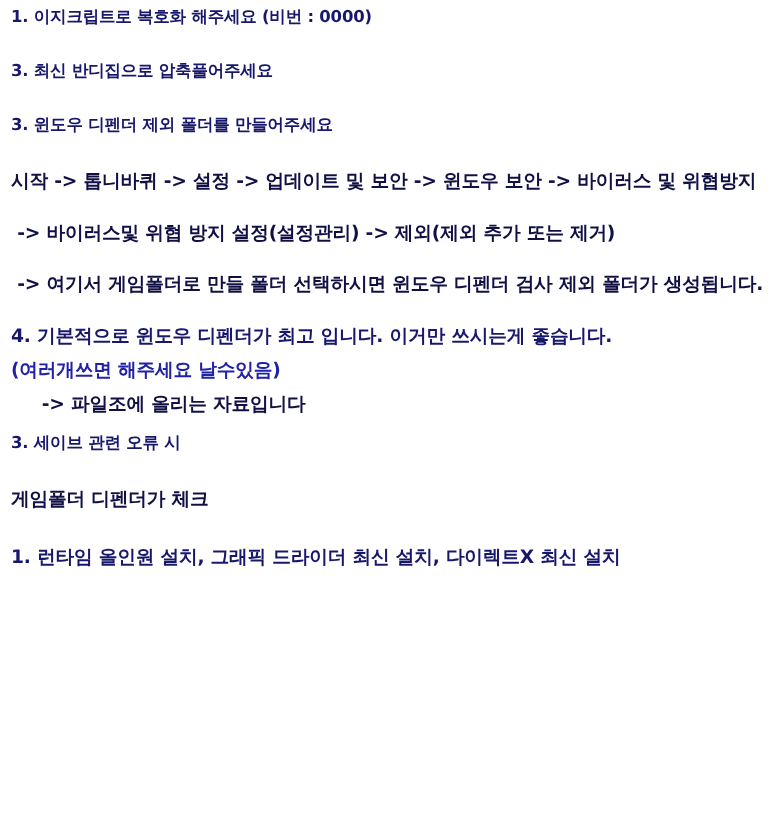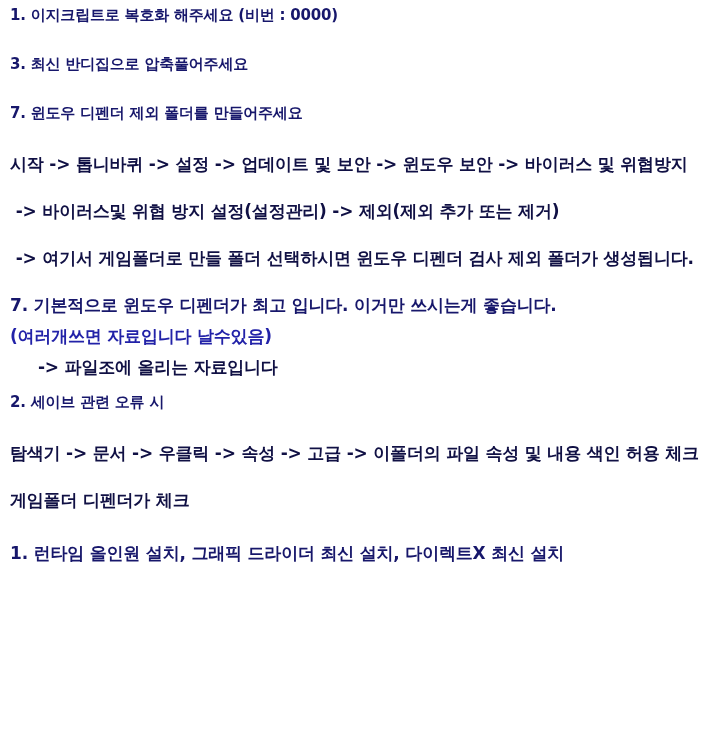--- a/index.html
+++ b/index.html
@@ -42,25 +42,24 @@
   .m-xs { margin: 0 0 8px 0; }
   .indent-2 { padding-left: 28px; }
 </style>
 </head>
 <body>
 
 <div class="page">
   <div id="lines-container">
       <div class="line c-navy s-15 m-lg">1. 이지크립트로 복호화 해주세요 (비번 : 0000)</div>
       <div class="line c-navy s-15 m-lg">3. 최신 반디집으로 압축풀어주세요</div>
-      <div class="line c-navy s-15 m-lg">7. 윈도우 디펜더 제외 폴더를 만들어주세요</div>
+      <div class="line c-navy s-15 m-lg">3. 윈도우 디펜더 제외 폴더를 만들어주세요</div>
       <div class="line c-dark s-14 m-md">시작 -&gt; 톱니바퀴 -&gt; 설정 -&gt; 업데이트 및 보안 -&gt; 윈도우 보안 -&gt; 바이러스 및 위협방지</div>
       <div class="line c-dark s-14 m-md"> -&gt; 바이러스및 위협 방지 설정(설정관리) -&gt; 제외(제외 추가 또는 제거)</div>
       <div class="line c-dark s-14 m-md"> -&gt; 여기서 게임폴더로 만들 폴더 선택하시면 윈도우 디펜더 검사 제외 폴더가 생성됩니다.</div>
-      <div class="line c-navy s-14 m-xs">7. 기본적으로 윈도우 디펜더가 최고 입니다. 이거만 쓰시는게 좋습니다.</div>
-      <div class="line c-blue s-14 m-xs">(여러개쓰면 자료입니다 날수있음)</div>
+      <div class="line c-navy s-14 m-xs">4. 기본적으로 윈도우 디펜더가 최고 입니다. 이거만 쓰시는게 좋습니다.</div>
+      <div class="line c-blue s-14 m-xs">(여러개쓰면 해주세요 날수있음)</div>
       <div class="line c-dark s-14 m-sm indent-2">-&gt; 파일조에 올리는 자료입니다</div>
-      <div class="line c-navy s-15 m-lg">2. 세이브 관련 오류 시</div>
-      <div class="line c-dark s-14 m-md">탐색기 -&gt; 문서 -&gt; 우클릭 -&gt; 속성 -&gt; 고급 -&gt; 이폴더의 파일 속성 및 내용 색인 허용 체크</div>
+      <div class="line c-navy s-15 m-lg">3. 세이브 관련 오류 시</div>
       <div class="line c-dark s-14 m-lg">게임폴더 디펜더가 체크</div>
       <div class="line c-navy s-14 m-lg">1. 런타임 올인원 설치, 그래픽 드라이더 최신 설치, 다이렉트X 최신 설치</div>
     </div>
 </div>
 
 </body></html>

